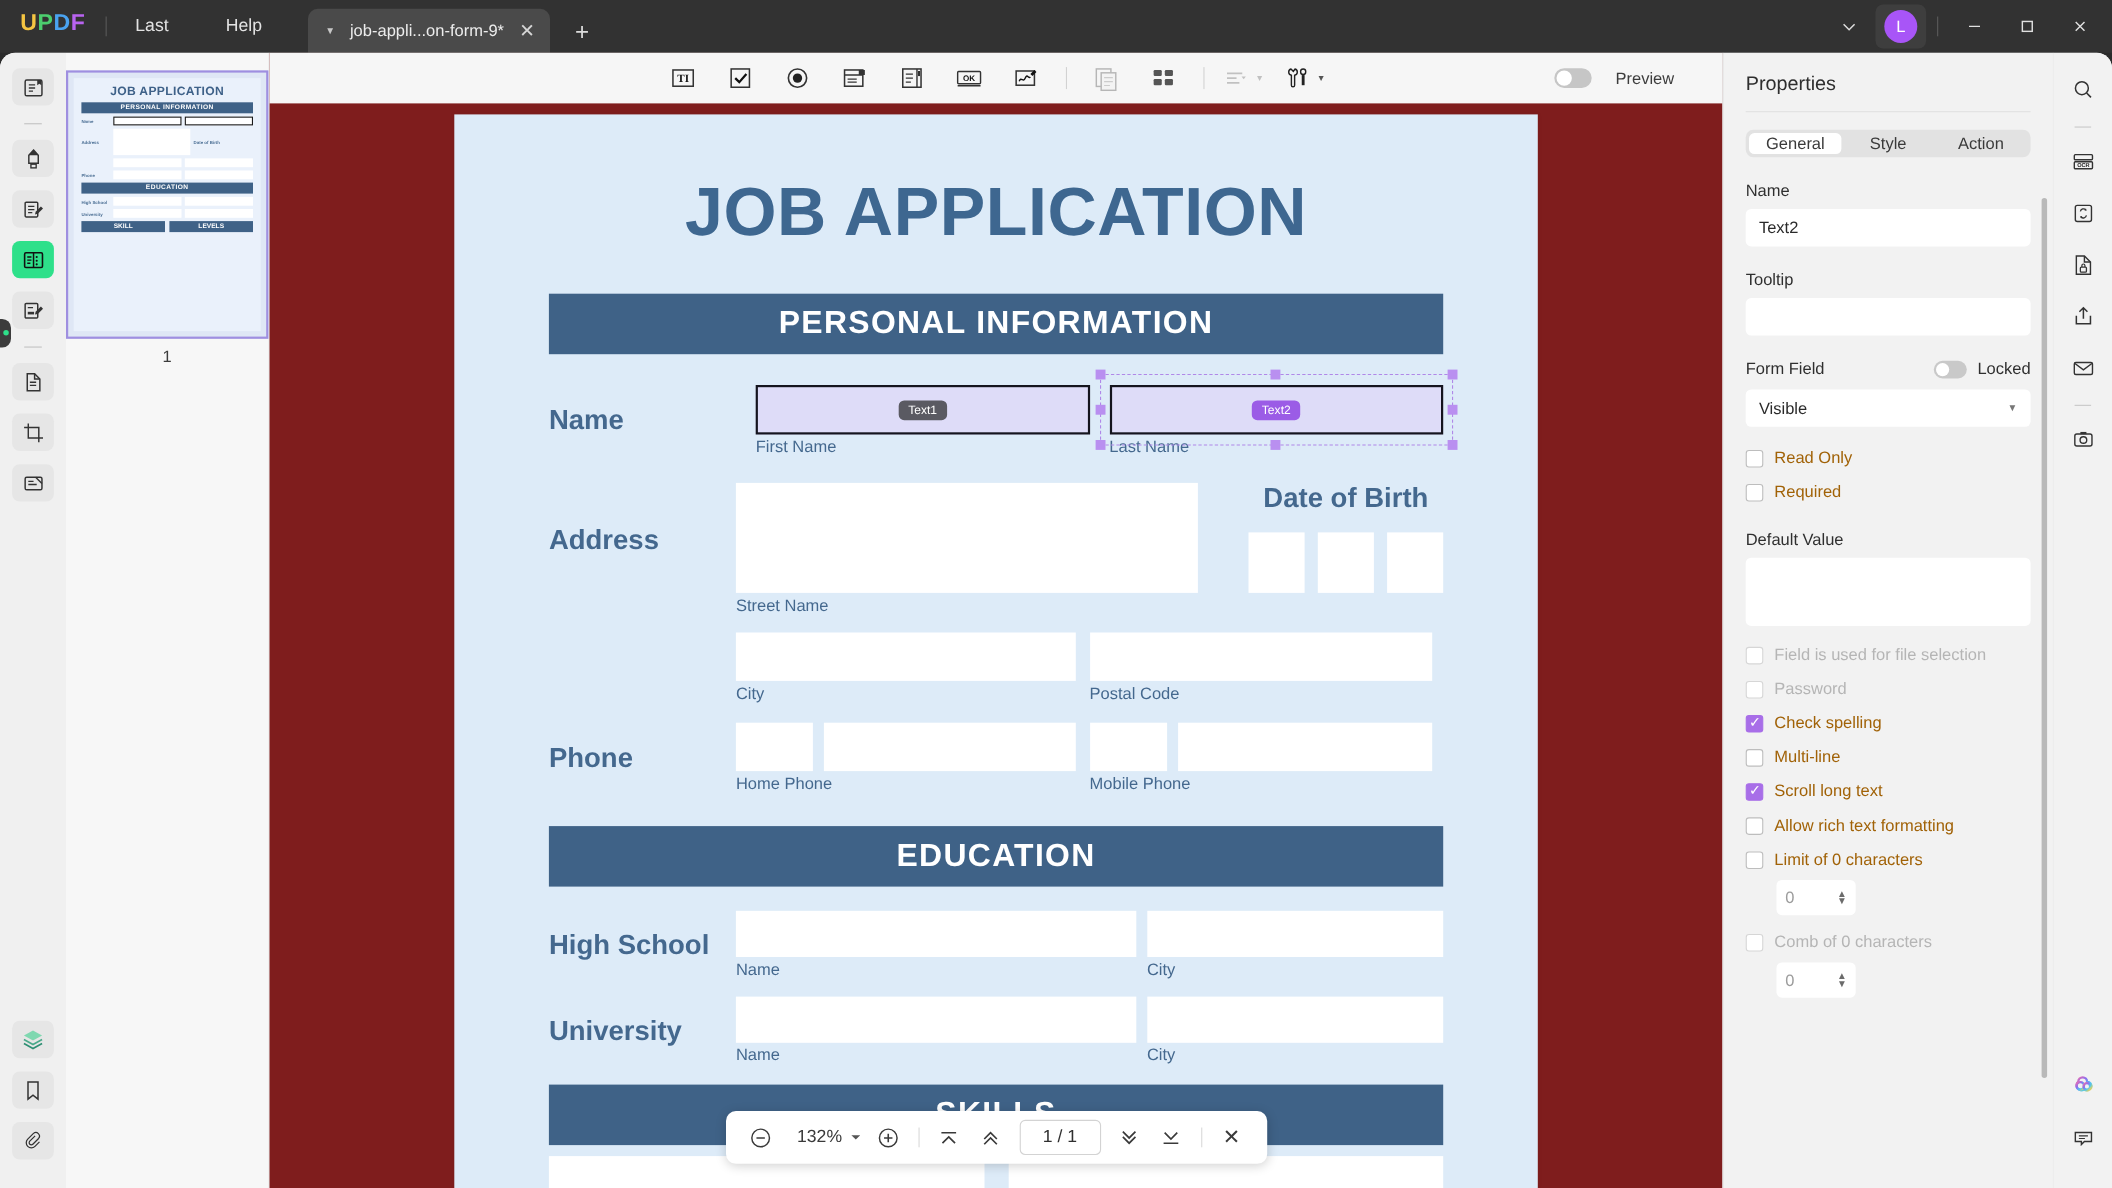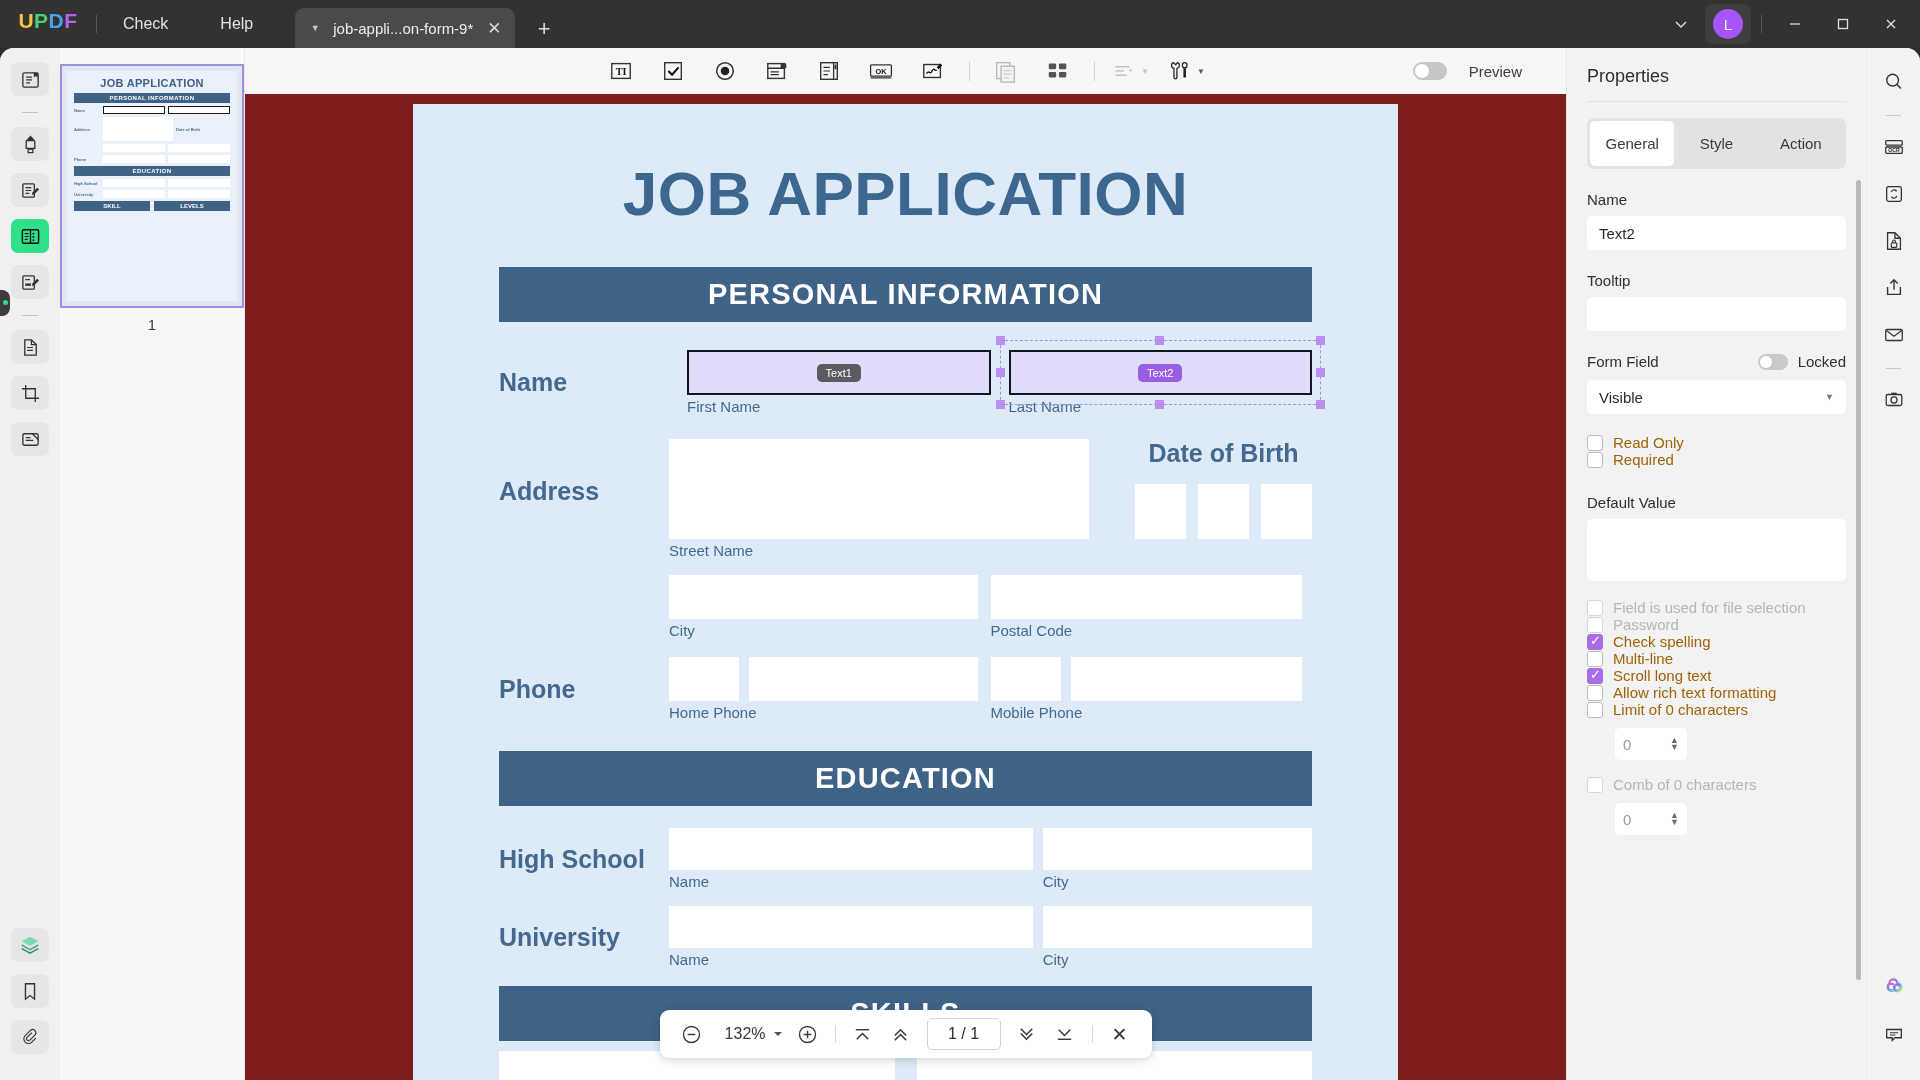--- a/index.html
+++ b/index.html
@@ -164,39 +164,39 @@
     min-width: 74px; display: flex; align-items: center; justify-content: center;
     font-size: 16px; color: #2f2f2f; margin: 0 6px; }
 
   
   .props { width: 300px; background: #f2f2f2; flex-shrink: 0; position: relative;
     display: flex; flex-direction: column; border-left: 1px solid #e6e6e6; }
   .props-head { font-size: 18px; color: #2e2e2e; padding: 18px 20px 14px; }
   .props-line { height: 1px; background: #e2e2e2; margin: 0 20px; }
   .props-body { flex: 1; overflow: hidden; padding: 16px 20px 0; position: relative; }
   .segbar { background: #e2e2e2; border-radius: 7px; padding: 3px; display: flex; }
-  .seg { flex: 1; text-align: center; font-size: 15px; color: #3a3a3a; padding: 14px 0;
+  .seg { flex: 1; text-align: center; font-size: 15px; color: #3a3a3a; padding: 1px 0;
     border-radius: 5px; cursor: pointer; }
   .seg.active { background: #fff; }
   .p-lab { font-size: 15px; color: #2f2f2f; margin: 22px 0 8px; }
   .p-input { background: #fff; border-radius: 5px; height: 34px; display: flex;
     align-items: center; padding: 0 12px; font-size: 15px; color: #2a2a2a; }
   .p-area { background: #fff; border-radius: 5px; height: 62px; }
   .p-rowline { display: flex; align-items: center; margin-top: 22px; }
   .p-rowline .p-lab2 { font-size: 15px; color: #2f2f2f; }
   .sw { width: 30px; height: 16px; border-radius: 9px; background: #c9c9c9;
     position: relative; margin-left: auto; cursor: pointer; }
   .sw:before { content: ""; position: absolute; left: 2px; top: 2px; width: 12px;
     height: 12px; border-radius: 50%; background: #fff; }
   .locked-lab { font-size: 15px; color: #2f2f2f; margin-left: 10px; }
   .p-select { background: #fff; border-radius: 5px; height: 34px; display: flex;
     align-items: center; padding: 0 12px; font-size: 15px; color: #2a2a2a;
     margin-top: 10px; cursor: pointer; }
   .p-select .sc { margin-left: auto; font-size: 9px; color: #777; }
-  .cbrow { display: flex; align-items: center; gap: 10px; }
+  .cbrow { display: flex; align-items: center; gap: 10px; margin-top: 14px; }
   .cb { width: 16px; height: 16px; border: 1px solid #bdbdbd; border-radius: 3px;
     background: #fff; flex-shrink: 0; cursor: pointer; }
   .cb.on { background: #a86ee8; border-color: #a86ee8; position: relative; }
   .cb.on:after { content: "✓"; position: absolute; left: 2px; top: -2px;
     color: #fff; font-size: 13px; }
   .cbtxt { font-size: 15px; color: #a16207; }
   .dis .cbtxt { color: #b5b5b5; }
   .dis .cb { border-color: #d6d6d6; }
   .stepper { width: 72px; height: 32px; background: #fff; border-radius: 5px;
     margin: 10px 0 0 28px; display: flex; align-items: center; padding: 0 8px;
@@ -221,21 +221,21 @@
 <body>
 
 <div class="titlebar">
   <div class="logo">
     <span style="color:#f5c542">U</span>
     <span style="color:#4ccf6e">P</span>
     <span style="color:#4aa3f0">D</span>
     <span style="color:#b863f0">F</span>
   </div>
   <div class="tb-sep"></div>
-  <div class="menu-item">Check</div>
+  <div class="menu-item">Last</div>
   <div class="menu-item">Help</div>
   <div class="tab">
     <div class="tab-caret">▼</div>
     <div class="tab-title">job-appli...on-form-9*</div>
     <div class="tab-close">✕</div>
   </div>
   <div class="newtab">+</div>
 
   <div class="tb-right">
     <div class="tb-btn">

